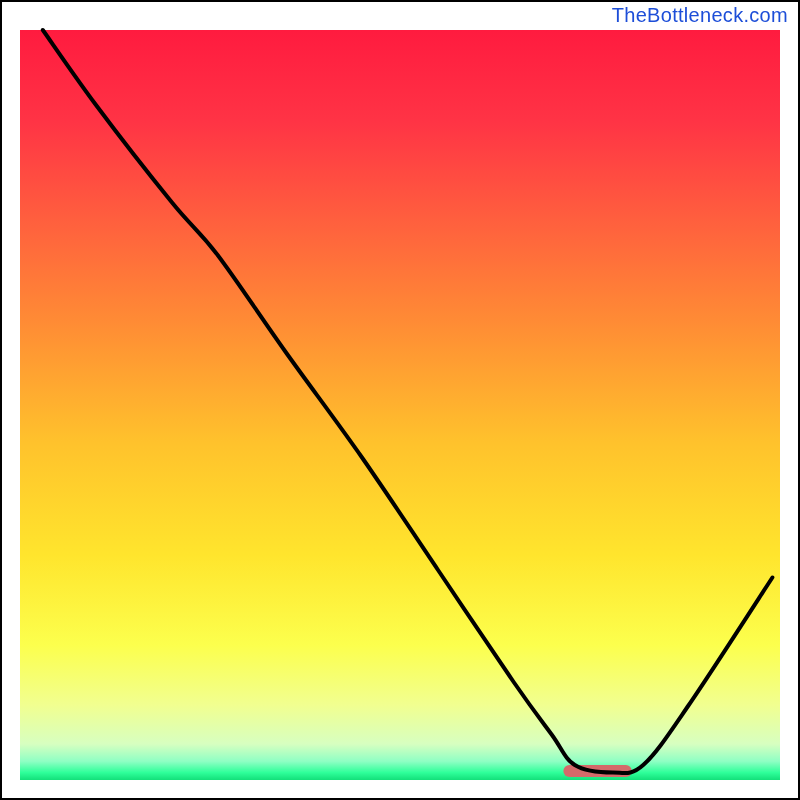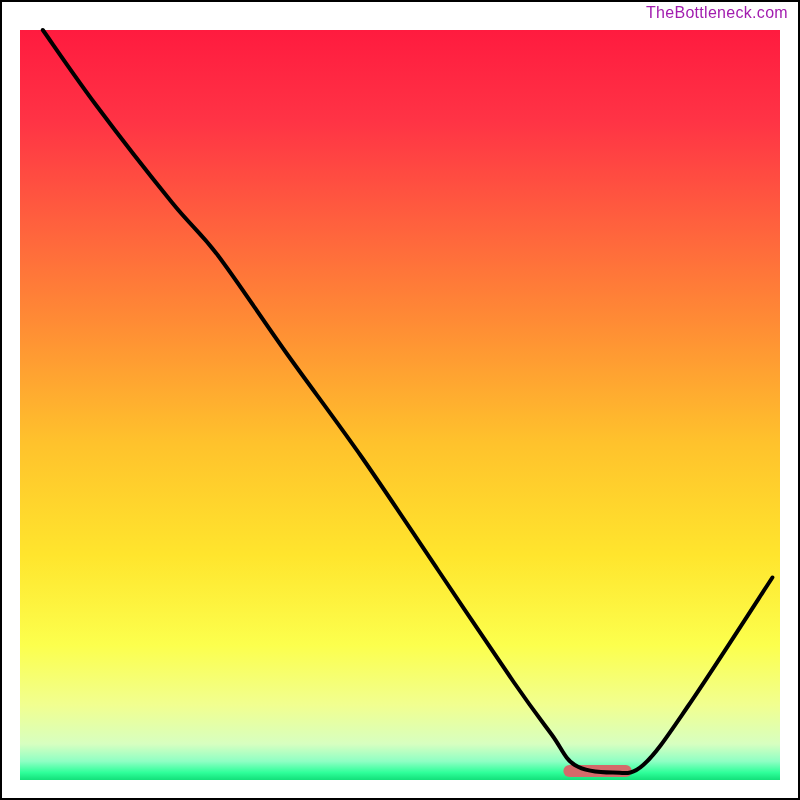--- a/index.html
+++ b/index.html
@@ -12,22 +12,22 @@
   }
   .chart-container {
     position: relative;
     width: 800px;
     height: 800px;
   }
   .watermark {
     position: absolute;
     top: 4px;
     right: 12px;
-    font-size: 16px;
-    color: #a21caf;
+    font-size: 20px;
+    color: #1d4ed8;
     font-weight: 500;
     letter-spacing: 0.3px;
     z-index: 10;
   }
   svg {
     display: block;
   }
 </style>
 </head>
 <body>

